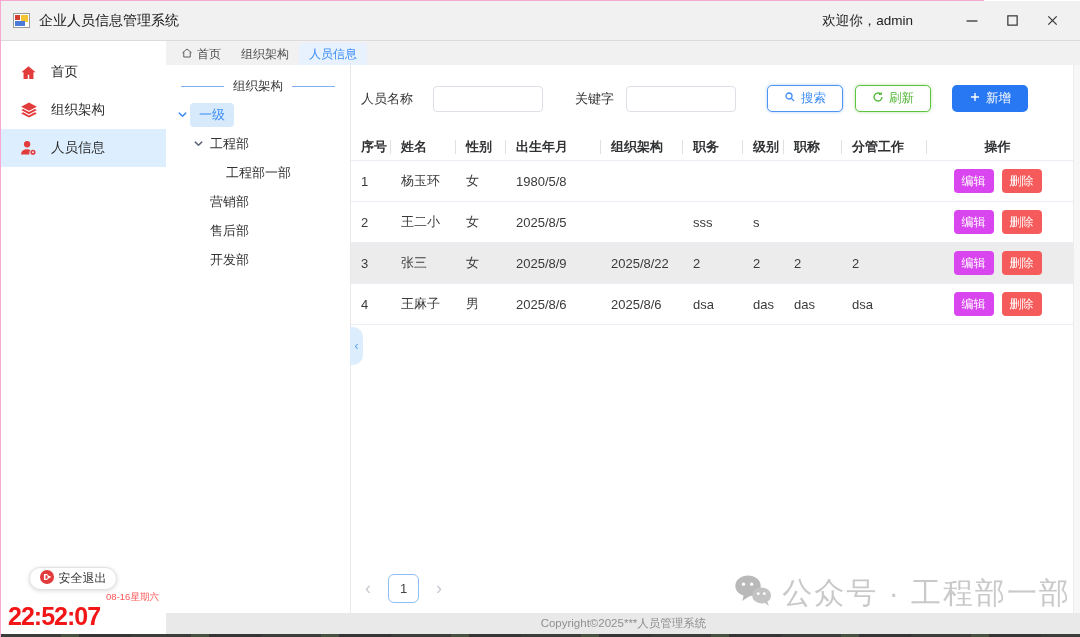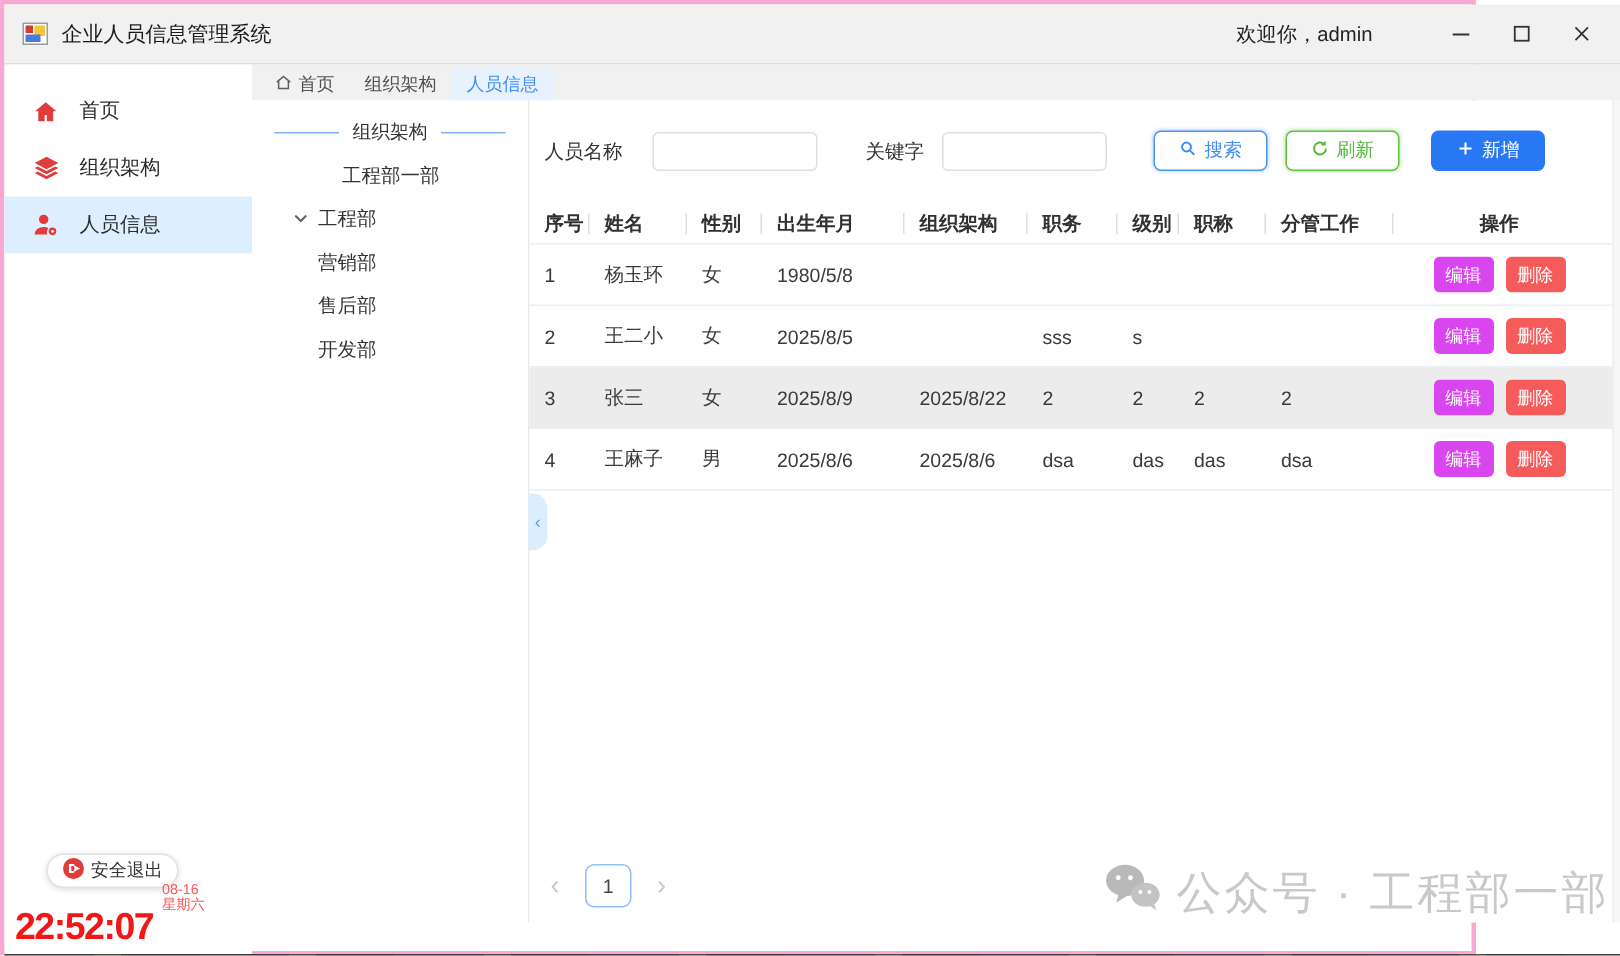--- a/index.html
+++ b/index.html
@@ -1,18 +1,18 @@
 <!DOCTYPE html>
 <html><head>
 <meta charset="utf-8">
 <style>
   * { box-sizing: border-box; margin: 0; padding: 0; }
   html,body { width:1080px; height:637px; overflow:hidden; }
   body { font-family:"Liberation Sans","DejaVu Sans",sans-serif; font-size:13px; color:#333; background:#fff; }
-  .window { position:relative; width:984px; height:637px; background:#fff; border:3px solid #f9a8d4; }
+  .window { position:relative; width:984px; height:637px; background:#fff; border:1px solid #f9a8d4; }
 
   
   .titlebar { position:absolute; left:0; top:0; width:1080px; height:40px; background:#f1f1f1;
               border-bottom:1px solid #dcdcdc; display:flex; align-items:center; padding:0 8px; }
   .app-icon { position:relative; width:17px; height:15px; margin:0 9px 0 4px; background:#fff; border:1px solid #9a9a9a; }
   .app-icon i { position:absolute; display:block; }
   .app-icon .sq-red { left:1px; top:1px; width:5px; height:5px; background:#d23c32; }
   .app-icon .sq-yellow { left:7px; top:1px; width:7px; height:7px; background:#f5c432; }
   .app-icon .sq-blue { left:1px; top:7px; width:10px; height:5px; background:#4a7bd8; }
   .app-title { font-size:14px; color:#1a1a1a; }
@@ -27,21 +27,21 @@
   .nav-item { height:38px; display:flex; align-items:center; padding-left:19px; cursor:pointer; }
   .nav-item.active { background:#ddeffe; }
   .nav-icon { width:18px; height:18px; margin-right:13px; display:flex; align-items:center; }
   .nav-label { font-size:13.5px; color:#2b2b2b; }
   .logout { position:absolute; left:28px; bottom:44px; width:88px; height:23px; background:#fff;
             border:1px solid #e2e2e2; border-radius:12px; box-shadow:0 1px 4px rgba(0,0,0,.14);
             display:flex; align-items:center; justify-content:center; gap:5px; font-size:12px; color:#333; cursor:pointer;
             font-family:Liberation Serif, serif; }
   .clock { position:absolute; left:7px; bottom:3px; display:flex; align-items:center; }
   .clock-time { font-size:25px; font-weight:bold; color:#f21616; letter-spacing:-1px;margin-top:40px; }
-  .clock-sub { margin-left:6px; display:flex; flex-direction:column; line-height:10px; }
+  .clock-sub { margin-left:6px; display:flex; flex-direction:row; line-height:10px; }
   .clock-sub span { font-size:9.5px; color:#f55; }
 
   
   .tabbar { position:absolute; left:165px; top:40px; width:915px; height:24px; background:#f1f1f1;
             display:flex; align-items:flex-end; padding-left:5px; }
   .tab { height:22px; display:flex; align-items:center; gap:4px; padding:0 10px; font-size:12px; color:#4f4f4f; cursor:pointer; }
   .tab.active { background:#e7f2fe; color:#3d8df5; border-radius:4px 4px 0 0; }
 
   
   .tree-panel { position:absolute; left:165px; top:64px; width:185px; height:548px; background:#fff;
@@ -205,35 +205,43 @@
       </div>
     </div>
 
   <div class="tree-panel">
     <div class="tree-header">
       <span class="line"></span>
       <span>组织架构</span>
       <span class="line"></span>
     </div>
     <div id="tree">
+        <div class="tree-node" style="padding-left:8px">
+     <span class="tree-caret sel">
+            <svg viewBox="0 0 24 24" width="11" height="11" fill="none" stroke="currentColor" stroke-width="3.2" stroke-linecap="round" stroke-linejoin="round">
+              <path d="m5 9 7 7 7-7"></path>
+            </svg>
+          </span>
+     <span class="tree-label sel">一级</span>
+        </div>
+        <div class="tree-node" style="padding-left:24px">
+     <span class="tree-caret">
+            <svg viewBox="0 0 24 24" width="11" height="11" fill="none" stroke="currentColor" stroke-width="3.2" stroke-linecap="round" stroke-linejoin="round">
+              <path d="m5 9 7 7 7-7"></path>
+            </svg>
+          </span>
+     <span class="tree-label">工程部</span>
+        </div>
         <div class="tree-node" style="padding-left:40px">
      <span class="tree-caret empty">
             <svg viewBox="0 0 24 24" width="11" height="11" fill="none" stroke="currentColor" stroke-width="3.2" stroke-linecap="round" stroke-linejoin="round">
               <path d="m5 9 7 7 7-7"></path>
             </svg>
           </span>
      <span class="tree-label">工程部一部</span>
-        </div>
-        <div class="tree-node" style="padding-left:24px">
-     <span class="tree-caret">
-            <svg viewBox="0 0 24 24" width="11" height="11" fill="none" stroke="currentColor" stroke-width="3.2" stroke-linecap="round" stroke-linejoin="round">
-              <path d="m5 9 7 7 7-7"></path>
-            </svg>
-          </span>
-     <span class="tree-label">工程部</span>
         </div>
         <div class="tree-node" style="padding-left:24px">
      <span class="tree-caret empty">
             <svg viewBox="0 0 24 24" width="11" height="11" fill="none" stroke="currentColor" stroke-width="3.2" stroke-linecap="round" stroke-linejoin="round">
               <path d="m5 9 7 7 7-7"></path>
             </svg>
           </span>
      <span class="tree-label">营销部</span>
         </div>
         <div class="tree-node" style="padding-left:24px">
@@ -378,15 +386,18 @@
             <path d="m33 31 5.5 4-2-6.2z" fill="#c3c3c3"></path>
             <circle cx="26.8" cy="21.5" r="1.5" fill="#fff"></circle>
             <circle cx="33.5" cy="21.5" r="1.5" fill="#fff"></circle>
           </svg></span>
       <span>公众号 · 工程部一部</span>
     </div>
   </div>
 
   <div class="scroll-strip"></div>
 
+  <div class="footer">
+    <span>Copyright©2025***人员管理系统</span>
+  </div>
 
   <div class="bottom-strip"></div>
 </div>
 
 </body></html>

